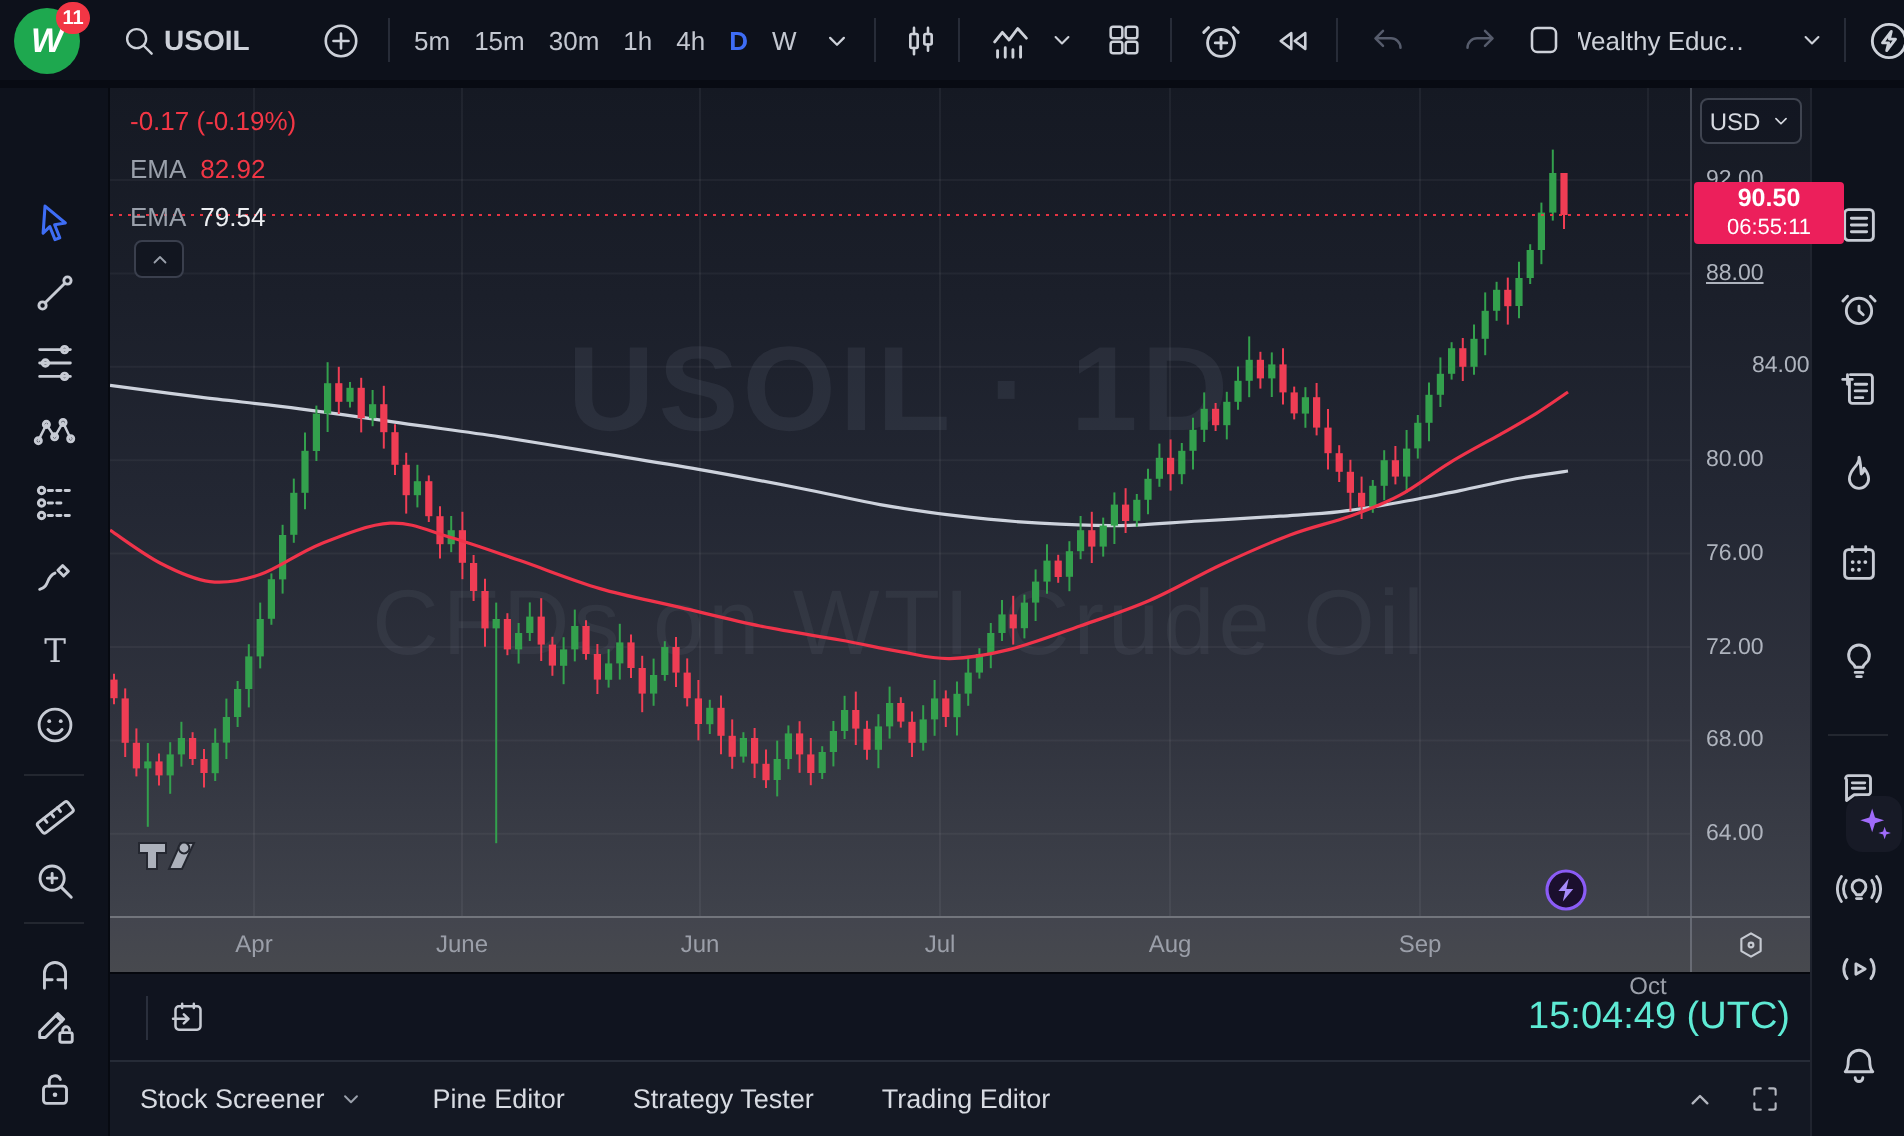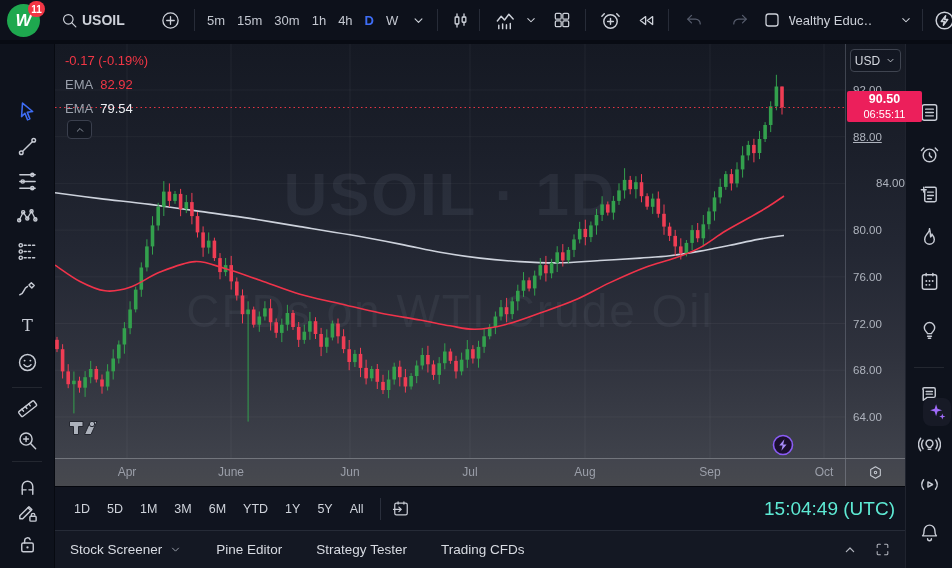--- a/index.html
+++ b/index.html
@@ -655,44 +655,33 @@
       </div>
 
       <div class="taxis">
         <div class="months" id="months">
             <div class="mlabel" style="left: 72px;">Apr</div>
             <div class="mlabel" style="left: 176px;">June</div>
             <div class="mlabel" style="left: 295px;">Jun</div>
             <div class="mlabel" style="left: 415px;">Jul</div>
             <div class="mlabel" style="left: 530px;">Aug</div>
             <div class="mlabel" style="left: 655px;">Sep</div>
-            <div class="mlabel" style="left: 769px;">Oct</div>
+            <div class="mlabel" style="left: 769px; margin-top: 21px;">Oct</div>
           </div>
         <div class="corner">
             <span>
               <svg viewBox="0 0 24 24" width="17" height="17" fill="none" stroke="currentColor" stroke-width="1.5" stroke-linecap="round" stroke-linejoin="round">
                 <path d="M12 3.8l6.8 3.9v8.6L12 20.2l-6.8-3.9V7.7z"></path>
                 <circle cx="12" cy="12" r="1.7"></circle>
               </svg>
             </span>
           </div>
       </div>
 
       <div class="rangebar">
-        <div id="ranges" style="display:flex;align-items:center">
-            <span class="rbtn">1D</span>
-            <span class="rbtn">5D</span>
-            <span class="rbtn">1M</span>
-            <span class="rbtn">3M</span>
-            <span class="rbtn">6M</span>
-            <span class="rbtn">YTD</span>
-            <span class="rbtn">1Y</span>
-            <span class="rbtn">5Y</span>
-            <span class="rbtn">All</span>
-          </div>
         <i class="rb-div"></i>
         <div class="goto">
             <span>
               <svg viewBox="0 0 24 24" width="20" height="20" fill="none" stroke="currentColor" stroke-width="1.5" stroke-linecap="round" stroke-linejoin="round">
                 <rect x="4.5" y="5" width="15" height="14" rx="2"></rect>
                 <path d="M8.5 3.5V6M15.5 3.5V6"></path>
                 <path d="M3 12.5h9M9.5 9.8l2.8 2.7-2.8 2.7"></path>
               </svg>
             </span>
           </div>
@@ -708,21 +697,21 @@
               </svg>
             </span>
         </div>
         <div class="ftab">
             <span>Pine Editor</span>
           </div>
         <div class="ftab">
             <span>Strategy Tester</span>
           </div>
         <div class="ftab">
-            <span>Trading CFDs</span>
+            <span>Trading Editor</span>
           </div>
         <div class="fright">
           <span class="fic">
               <svg viewBox="0 0 24 24" width="16" height="16" fill="none" stroke="currentColor" stroke-width="1.5" stroke-linecap="round" stroke-linejoin="round">
                 <path d="M6.5 14.5L12 9l5.5 5.5" stroke-width="1.8"></path>
               </svg>
             </span>
           <span class="fic">
               <svg viewBox="0 0 24 24" width="17" height="17" fill="none" stroke="currentColor" stroke-width="1.5" stroke-linecap="round" stroke-linejoin="round">
                 <path d="M9 4.5H6A1.5 1.5 0 0 0 4.5 6v3M15 4.5h3A1.5 1.5 0 0 1 19.5 6v3M9 19.5H6A1.5 1.5 0 0 1 4.5 18v-3M15 19.5h3a1.5 1.5 0 0 0 1.5-1.5v-3"></path>

